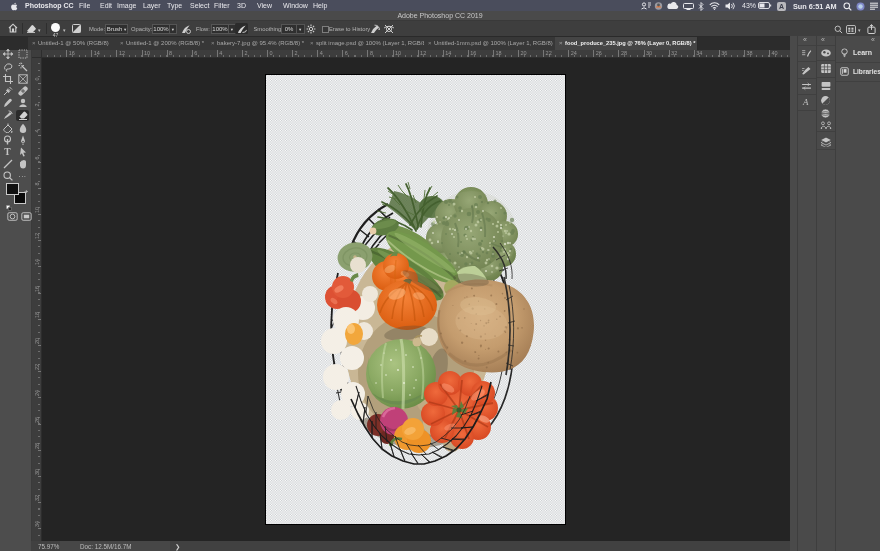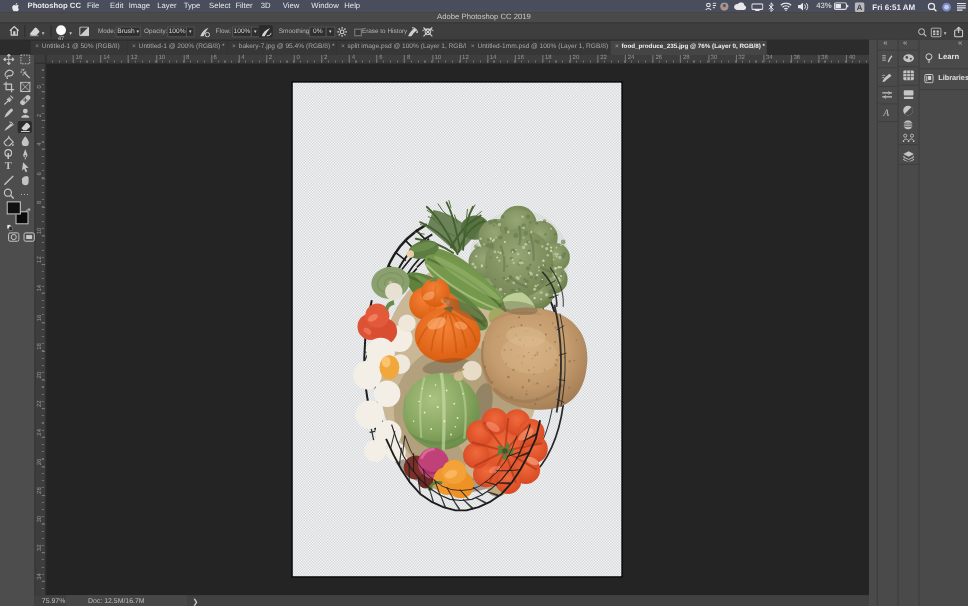--- a/index.html
+++ b/index.html
@@ -91,21 +91,21 @@
     <span style="left:742px;font-size:7px;">43%</span>
     <span style="left:758px;top:2px;"><svg width="14" height="8" viewBox="0 0 14 8">
           <rect x="0.5" y="0.5" width="11" height="6" rx="1.5" fill="none" stroke="#dcdce0" stroke-width="1"></rect>
           <rect x="1.5" y="1.5" width="5" height="4" fill="#e8e8ec"></rect>
           <path d="M12.5 2.5 v2" stroke="#dcdce0" stroke-width="1.4"></path>
         </svg></span>
     <span style="left:777px;top:1.5px;"><svg width="9" height="9" viewBox="0 0 9 9">
           <rect x="0" y="0" width="9" height="9" rx="2" fill="#b8b8bc"></rect>
           <text x="4.5" y="7" font-size="7" font-weight="bold" fill="#3a3d4a" text-anchor="middle" font-family="Liberation Sans">A</text>
         </svg></span>
-    <span style="left:793px;font-weight:bold;font-size:7.3px;">Fri 6:51 AM</span>
+    <span style="left:793px;font-weight:bold;font-size:7.3px;">Sun 6:51 AM</span>
     <span style="left:843px;top:1.5px;"><svg width="9" height="9" viewBox="0 0 9 9">
           <circle cx="3.8" cy="3.8" r="2.8" fill="none" stroke="#e8e8ec" stroke-width="1.1"></circle>
           <path d="M6 6 L8.3 8.3" stroke="#e8e8ec" stroke-width="1.2"></path>
         </svg></span>
     <span style="left:856px;top:1.5px;"><svg width="9" height="9" viewBox="0 0 9 9">
           <circle cx="4.5" cy="4.5" r="4" fill="#7e86c8"></circle>
           <circle cx="4.5" cy="4.5" r="2.2" fill="#b8d0e8"></circle>
         </svg></span>
     <span style="left:869px;top:2px;"><svg width="10" height="8" viewBox="0 0 10 8">
           <path d="M1 1.2 h8 M1 3.2 h8 M1 5.2 h8 M1 7.2 h5" stroke="#e8e8ec" stroke-width="1"></path>

